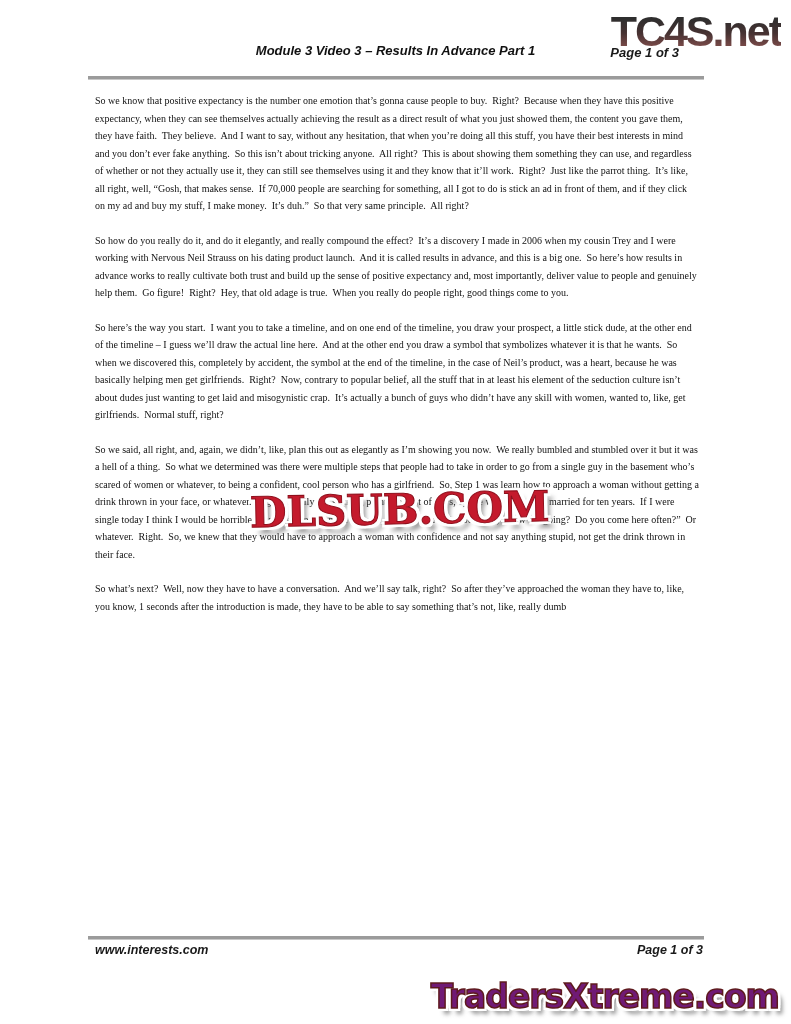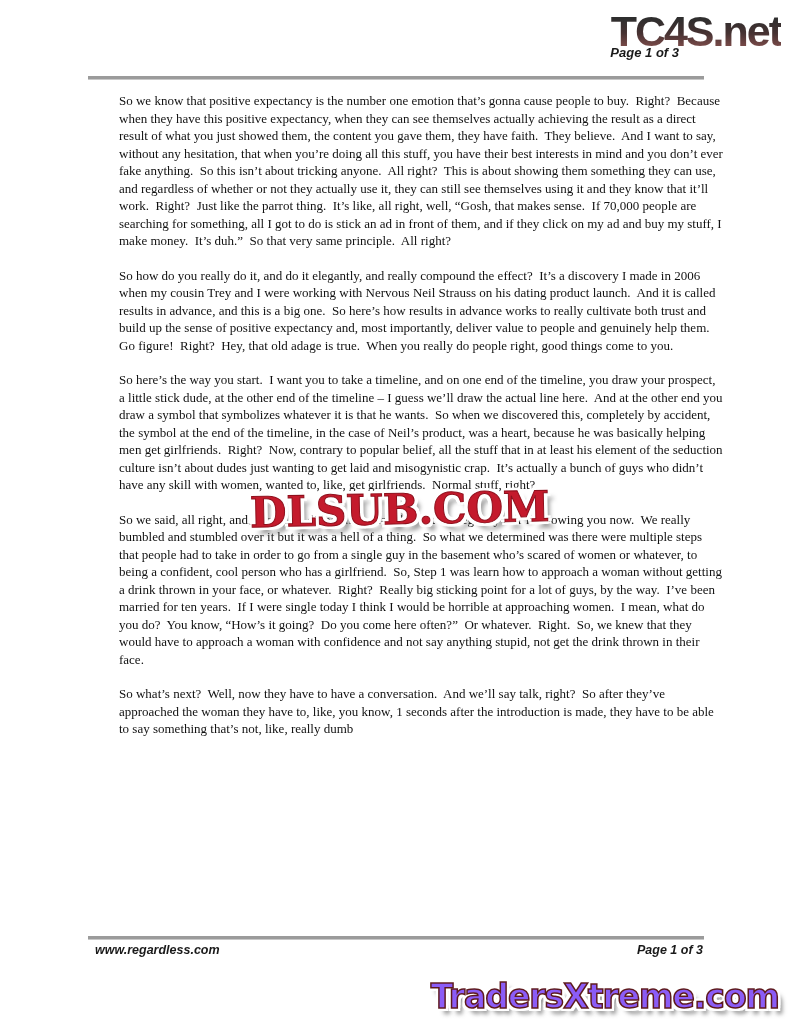--- a/index.html
+++ b/index.html
@@ -68,24 +68,23 @@
   }
   .header-rule { top: 76px; }
   .footer-rule { top: 936px; }
 
   
   .body-text {
     position: absolute;
     left: 95px;
     top: 92px;
     width: 604px;
-    font-size: 13px;
+    font-size: 10px;
     line-height: 17.5px;
     color: #111;
-    margin-left: 24px;
   }
   .body-text p {
     margin: 0 0 17px 0;
     white-space: pre-wrap;
   }
 
   
   .watermark {
     position: absolute;
     left: 250px;
@@ -124,57 +123,58 @@
   
   .bottom-logo {
     position: absolute;
     top: 977px;
     right: 12px;
     font-family: "DejaVu Sans", sans-serif;
     font-weight: bold;
     font-size: 33px;
     line-height: 40px;
     letter-spacing: -1px;
-    color: #8b5cf6;
+    color: #701a75;
     -webkit-text-stroke: 1.5px #5d191c;
     text-shadow:
       -3px -3px 0 #ffffff, 0 -3px 0 #ffffff, 3px -3px 0 #ffffff,
       -3px 0 0 #ffffff, 3px 0 0 #ffffff,
       -3px 3px 0 #ffffff, 0 3px 0 #ffffff, 3px 3px 0 #ffffff,
       5px 6px 4px rgba(60,60,60,0.55);
     white-space: nowrap;
   }
 </style>
 </head>
 <body>
 
 <div class="page">
 
   <div class="tc4s-logo">
     <div class="logo-text">TC4S.net</div>
   </div>
   <div class="logo-page-label">Page 1 of 3</div>
 
   <div class="doc-header">
+    <div class="doc-title">Module 3 Video 3 – Results In Advance Part 1</div>
   </div>
 
   <div class="rule header-rule"></div>
 
   <div class="body-text">
     <p>So we know that positive expectancy is the number one emotion that’s gonna cause people to buy.  Right?  Because when they have this positive expectancy, when they can see themselves actually achieving the result as a direct result of what you just showed them, the content you gave them, they have faith.  They believe.  And I want to say, without any hesitation, that when you’re doing all this stuff, you have their best interests in mind and you don’t ever fake anything.  So this isn’t about tricking anyone.  All right?  This is about showing them something they can use, and regardless of whether or not they actually use it, they can still see themselves using it and they know that it’ll work.  Right?  Just like the parrot thing.  It’s like, all right, well, “Gosh, that makes sense.  If 70,000 people are searching for something, all I got to do is stick an ad in front of them, and if they click on my ad and buy my stuff, I make money.  It’s duh.”  So that very same principle.  All right?</p>
     <p>So how do you really do it, and do it elegantly, and really compound the effect?  It’s a discovery I made in 2006 when my cousin Trey and I were working with Nervous Neil Strauss on his dating product launch.  And it is called results in advance, and this is a big one.  So here’s how results in advance works to really cultivate both trust and build up the sense of positive expectancy and, most importantly, deliver value to people and genuinely help them.  Go figure!  Right?  Hey, that old adage is true.  When you really do people right, good things come to you.</p>
     <p>So here’s the way you start.  I want you to take a timeline, and on one end of the timeline, you draw your prospect, a little stick dude, at the other end of the timeline – I guess we’ll draw the actual line here.  And at the other end you draw a symbol that symbolizes whatever it is that he wants.  So when we discovered this, completely by accident, the symbol at the end of the timeline, in the case of Neil’s product, was a heart, because he was basically helping men get girlfriends.  Right?  Now, contrary to popular belief, all the stuff that in at least his element of the seduction culture isn’t about dudes just wanting to get laid and misogynistic crap.  It’s actually a bunch of guys who didn’t have any skill with women, wanted to, like, get girlfriends.  Normal stuff, right?</p>
     <p>So we said, all right, and, again, we didn’t, like, plan this out as elegantly as I’m showing you now.  We really bumbled and stumbled over it but it was a hell of a thing.  So what we determined was there were multiple steps that people had to take in order to go from a single guy in the basement who’s scared of women or whatever, to being a confident, cool person who has a girlfriend.  So, Step 1 was learn how to approach a woman without getting a drink thrown in your face, or whatever.  Right?  Really big sticking point for a lot of guys, by the way.  I’ve been married for ten years.  If I were single today I think I would be horrible at approaching women.  I mean, what do you do?  You know, “How’s it going?  Do you come here often?”  Or whatever.  Right.  So, we knew that they would have to approach a woman with confidence and not say anything stupid, not get the drink thrown in their face.</p>
     <p>So what’s next?  Well, now they have to have a conversation.  And we’ll say talk, right?  So after they’ve approached the woman they have to, like, you know, 1 seconds after the introduction is made, they have to be able to say something that’s not, like, really dumb</p>
   </div>
 
   <div class="watermark">DLSUB.COM</div>
 
   <div class="rule footer-rule"></div>
 
   <div class="footer">
-    <span>www.regardless.com</span>
+    <span>www.interests.com</span>
     <span>Page 1 of 3</span>
   </div>
 
   <div class="bottom-logo">TradersXtreme.com</div>
 
 </div>
 
 </body></html>

